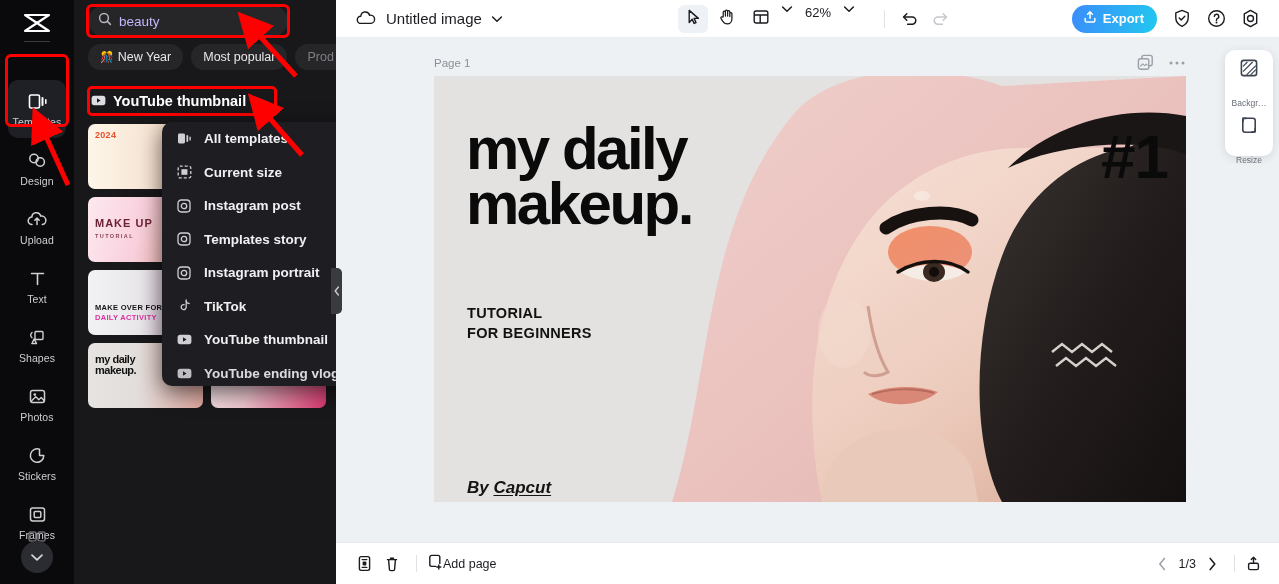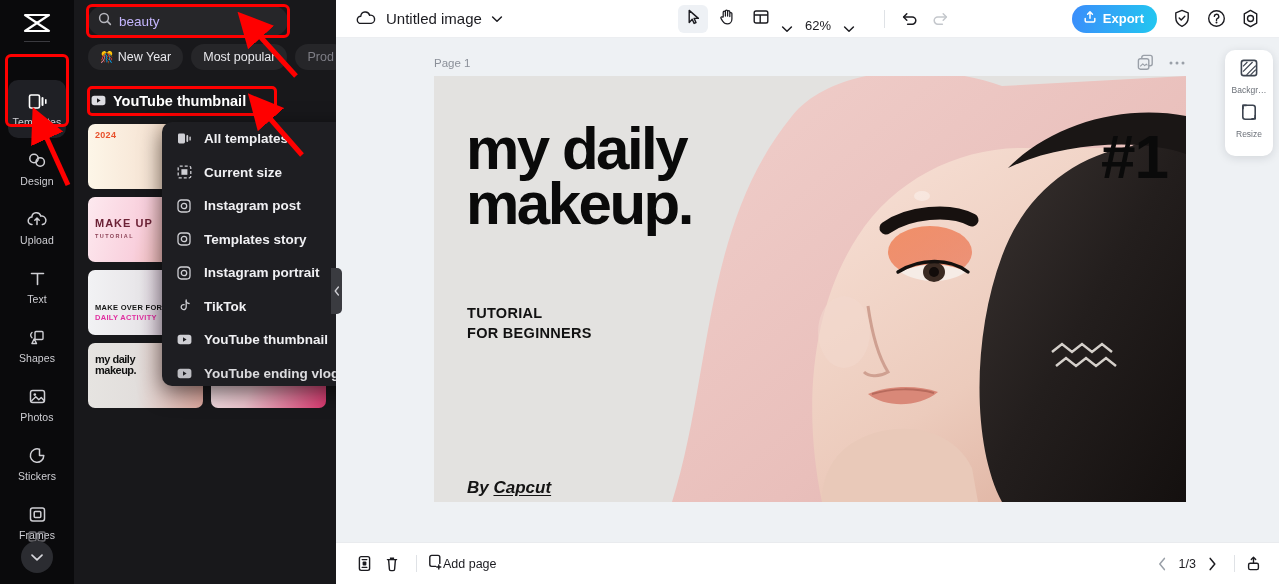--- a/index.html
+++ b/index.html
@@ -122,21 +122,21 @@
   }
   #cloud-ico { margin-left: 18px; width: 22px; height: 22px;
     display: flex; align-items: center; justify-content: center; }
   #doc-title { margin-left: 10px; font-size: 15px; color: #1b1b20; }
   #title-caret { margin-left: 9px; cursor: pointer; display: flex; }
   .tb-tool {
     width: 30px; height: 28px; border-radius: 6px; display: flex;
     align-items: center; justify-content: center; cursor: pointer;
   }
   .tb-tool.sel { background: #eef1f5; }
-  #tools { position: absolute; left: 342px; display: flex; align-items: flex-end; gap: 4px; }
+  #tools { position: absolute; left: 342px; display: flex; align-items: flex-start; gap: 4px; }
   #zoomlbl { font-size: 13px; color: #1b1b20; margin-left: 8px; }
   #zoomcaret { margin-left: 8px; cursor: pointer; display: flex; }
   #tb-sep { width: 1px; height: 18px; background: #dfe2e6; margin: 0 10px; }
   #undoredo { position: absolute; left: 538px; display: flex; align-items: center; }
   #right-tb { position: absolute; right: 14px; display: flex; align-items: center; gap: 4px; }
   #export {
     height: 28px; border-radius: 14px; padding: 0 13px 0 11px;
     background: linear-gradient(100deg,#3b8dfb 0%, #22c7f0 100%);
     display: flex; align-items: center; gap: 6px; cursor: pointer; margin-right: 6px;
   }
@@ -179,21 +179,21 @@
   #ab-photo { position: absolute; left: 238px; top: 0; width: 514px; height: 426px; }
 
   
   #rightpanel {
     position: absolute; right: 6px; top: 50px; width: 48px; height: 106px;
     background: #ffffff; border-radius: 10px;
     box-shadow: 0 2px 10px rgba(20,30,50,.13);
     display: flex; flex-direction: column; align-items: center; padding-top: 8px; gap: 7px;
   }
   .rp-item { width: 46px; display: flex; flex-direction: column;
-    align-items: center; gap: 3px; cursor: pointer; }
+    align-items: center; gap: 16px; cursor: pointer; }
   .rp-lbl { font-size: 8.5px; color: #6b7078; }
 
   
   #bottombar {
     position: absolute; left: 336px; top: 542px; width: 943px; height: 42px;
     background: #ffffff; border-top: 1px solid #e9ebee;
     display: flex; align-items: center;
   }
   .bb-ico { width: 28px; height: 28px; display: flex; align-items: center;
     justify-content: center; cursor: pointer; }

